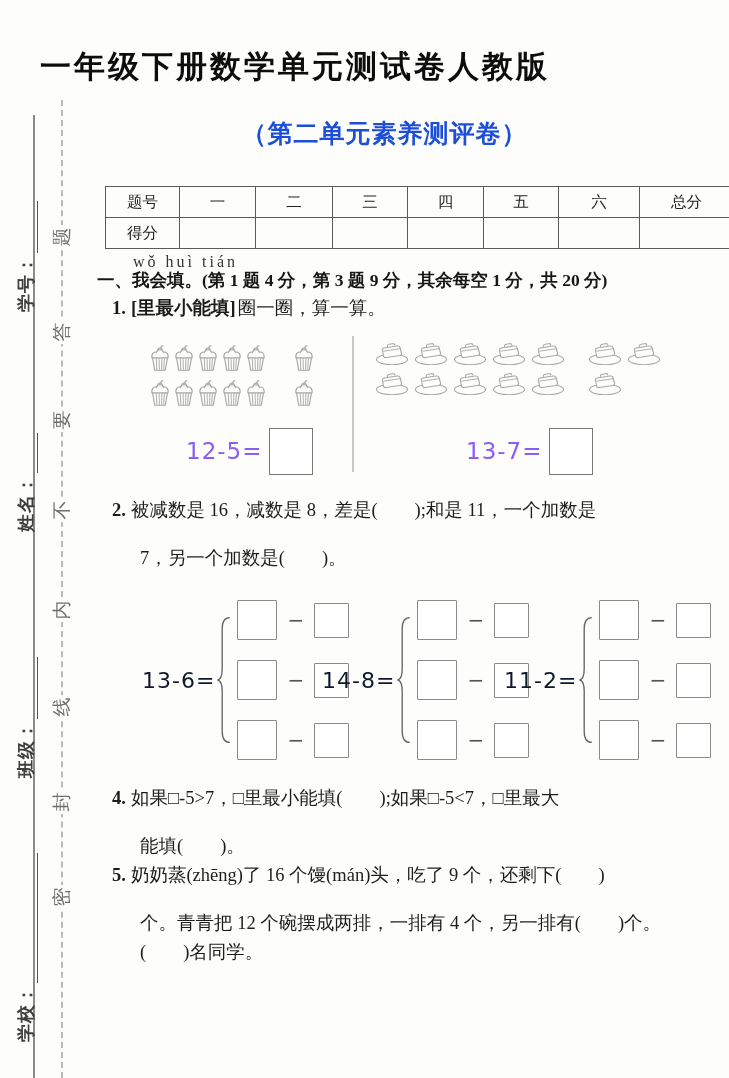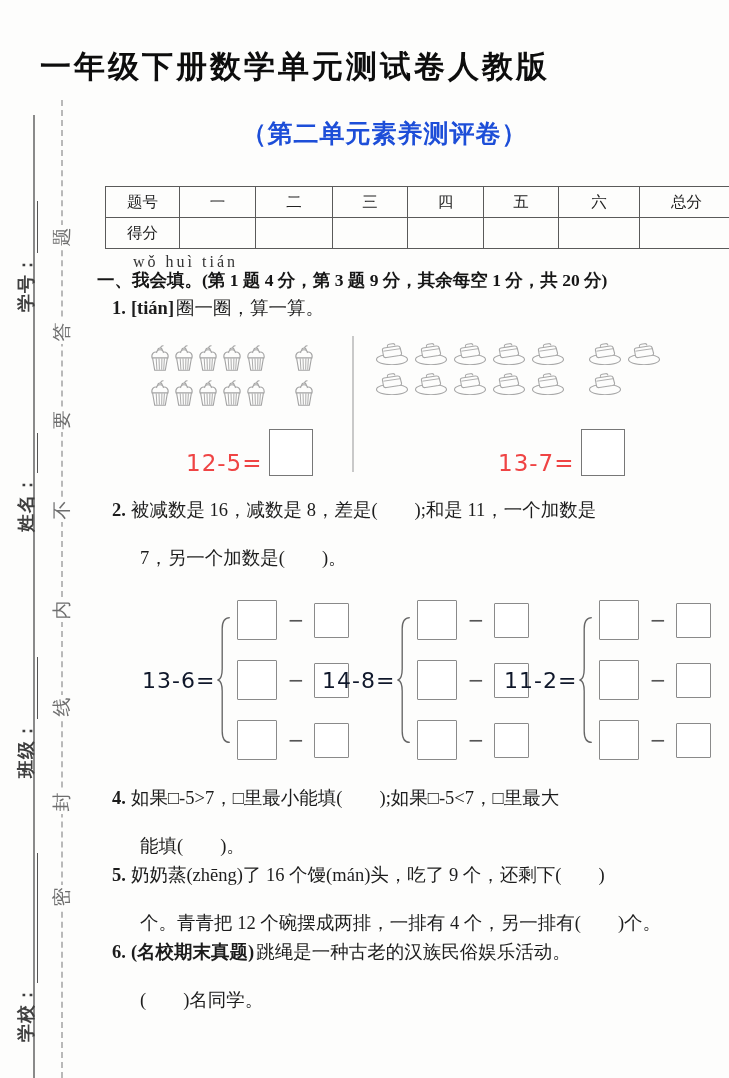--- a/index.html
+++ b/index.html
@@ -59,22 +59,22 @@
   .qline.indent{padding-left:28px;}
   .qnum{font-weight:700; margin-right:5px;}
   .qtag{font-weight:700; margin-right:2px;}
   
   .iconrows{position:absolute;}
   .iconrow{display:flex; align-items:flex-end; margin-bottom:7px;}
   .iconrow svg{display:block; margin-right:1px;}
   .ggap{display:inline-block; height:1px;}
   .panel-divider{position:absolute; left:352px; top:336px; height:136px; width:1.5px; background:#c9c9c9;}
   .eq{
-    position:absolute; display:flex; align-items:flex-end; height:50px;
-    font-family:"DejaVu Sans",sans-serif; font-size:23px; color:#ef4444; letter-spacing:1px;
+    position:absolute; display:flex; align-items:center; height:50px;
+    font-family:"DejaVu Sans",sans-serif; font-size:23px; color:#8b5cf6; letter-spacing:1px;
   }
   .ansbox{display:inline-block; width:42px; height:45px; border:1.6px solid #777; background:#fff; margin-left:7px;}
   
   .q3grp{position:absolute; top:596px; height:168px; display:flex; align-items:center;}
   .q3expr{font-family:"DejaVu Sans",sans-serif; font-size:22px; color:#0f172a; letter-spacing:1px; margin-right:2px;}
   .q3rows{display:flex; flex-direction:column; justify-content:space-between; height:160px; margin-left:4px;}
   .q3row{display:flex; align-items:center;}
   .bx{display:inline-block; border:1.5px solid #8a8a8a; border-radius:1px; background:#fff;}
   .b1{width:38px; height:38px;}
   .b2{width:33px; height:33px;}
@@ -158,21 +158,21 @@
           <td></td>
           <td></td>
           <td></td>
         </tr>
       </tbody>
     </table>
 
   <div class="sec1"><span>一、</span><span class="ruby-wrap"><span class="pinyin">wǒ huì tián</span><span>我会填</span></span><span>。(第 1 题 4 分，第 3 题 9 分，其余每空 1 分，共 20 分)</span></div>
 
   <div class="qblock" style="top:284px">
-    <div class="qline"><span class="qnum">1.</span><span class="qtag">[tián]</span><span>圈一圈，算一算。</span></div>
+    <div class="qline"><span class="qnum">1.</span><span class="qtag">[里最小能填]</span><span>圈一圈，算一算。</span></div>
   </div>
 
   <div class="iconrows" id="cupcake-rows" style="left:148px; top:344px">
       <div class="iconrow">
         <svg viewBox="0 0 23 28" width="23" height="28" style="margin-right: 1px;">
           <use href="#cupcake"></use>
         </svg>
         <svg viewBox="0 0 23 28" width="23" height="28" style="margin-right: 1px;">
           <use href="#cupcake"></use>
         </svg>
@@ -258,21 +258,21 @@
           <use href="#cake"></use>
         </svg>
       </div>
     </div>
   <div class="panel-divider"></div>
 
   <div class="eq" style="left:186px; top:426px">
       <span>12-5=</span>
       <span class="ansbox"></span>
     </div>
-  <div class="eq" style="left:498px; top:426px">
+  <div class="eq" style="left:466px; top:426px">
       <span>13-7=</span>
       <span class="ansbox"></span>
     </div>
 
   <div class="qblock" style="top:486px">
     <div class="qline"><span class="qnum">2.</span><span>被减数是 16，减数是 8，差是(        );和是 11，一个加数是</span></div>
     <div class="qline indent"><span>7，另一个加数是(        )。</span></div>
   </div>
 
   <div id="q3-diagram">
@@ -351,17 +351,16 @@
     <div class="qline"><span class="qnum">4.</span><span>如果□-5&gt;7，□里最小能填(        );如果□-5&lt;7，□里最大</span></div>
     <div class="qline indent"><span>能填(        )。</span></div>
   </div>
 
   <div class="qblock" style="top:851px">
     <div class="qline"><span class="qnum">5.</span><span>奶奶蒸(zhēng)了 16 个馒(mán)头，吃了 9 个，还剩下(        )</span></div>
     <div class="qline indent"><span>个。青青把 12 个碗摆成两排，一排有 4 个，另一排有(        )个。</span></div>
   </div>
 
   <div class="qblock" style="top:928px">
-    <div class="qline"><span class="qnum">6.</span><span class="qtag">(名校期末真题)</span><span>跳绳是一种古老的汉族民俗娱乐活动。</span></div>
     <div class="qline indent"><span>(        )名同学。</span></div>
   </div>
 
 </div>
 
 </body></html>

